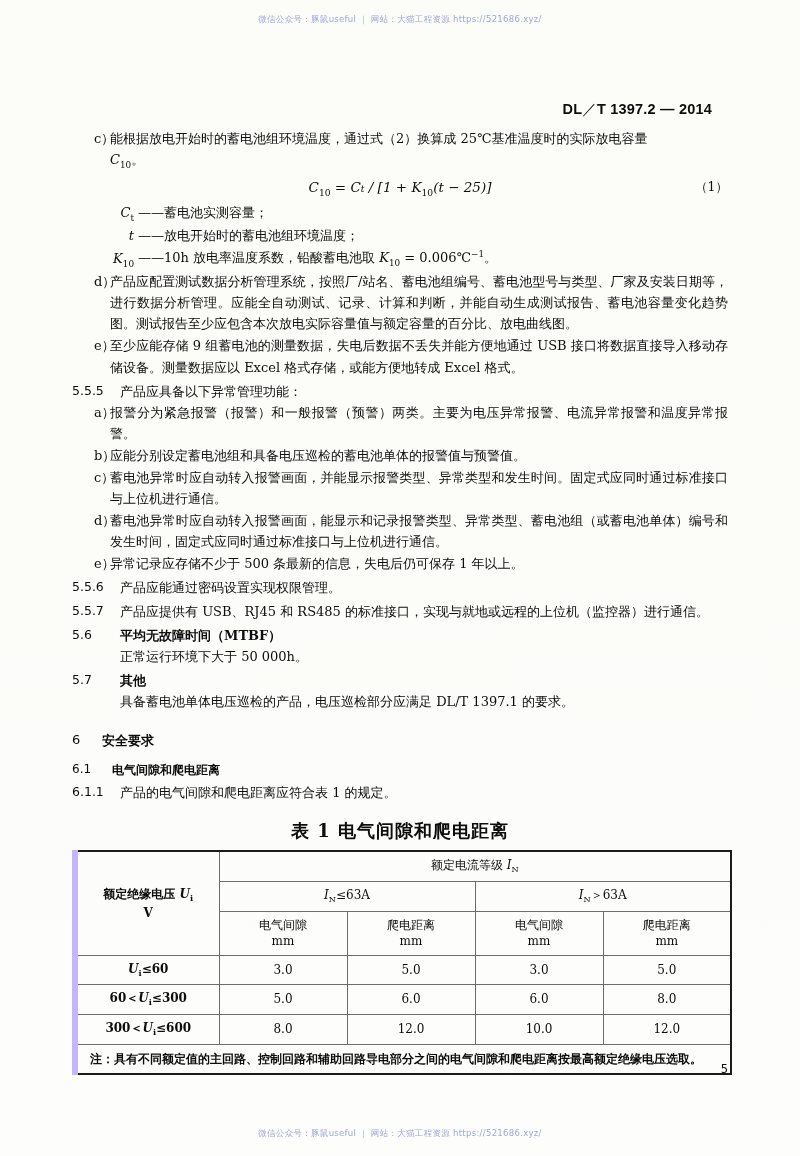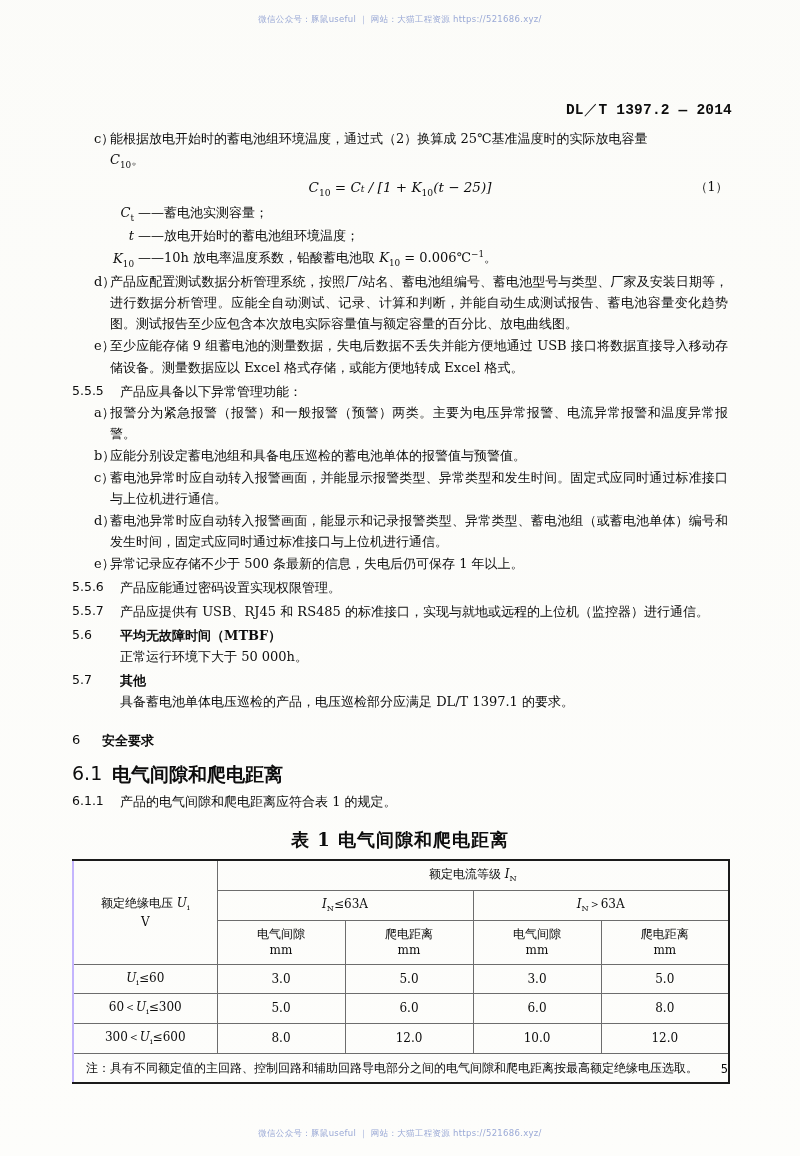--- a/index.html
+++ b/index.html
@@ -37,25 +37,25 @@
     letter-spacing: 0.3px;
     font-family: "DejaVu Sans", "Liberation Sans", sans-serif;
     white-space: nowrap;
   }
   .wm-top { top: 14px; }
   .wm-bot { top: 1128px; }
 
   .header {
     position: absolute;
     top: 100px;
-    right: 68px;
+    right: 88px;
     font-size: 14.5px;
     font-weight: bold;
     letter-spacing: 0.2px;
-    font-family: Liberation Mono, monospace;
+    font-family: Liberation Sans, sans-serif;
   }
   .header .slash { font-weight: normal; }
 
   .content {
     position: absolute;
     top: 128px;
     left: 72px;
     width: 656px;
   }
 
@@ -148,21 +148,21 @@
   .h-major .num {
     width: 30px;
     font-family: "DejaVu Sans", "Liberation Sans", sans-serif;
     font-weight: normal;
   }
   .h-sub {
     display: flex;
     margin-top: 12px;
     margin-bottom: 3px;
     font-weight: bold;
-    font-size: 19px;
+    font-size: 12px;
   }
   .h-sub .num {
     width: 40px;
     font-family: "DejaVu Sans", "Liberation Sans", sans-serif;
     font-weight: normal;
   }
 
   
   .tbl-cap {
     text-align: center;
@@ -178,21 +178,21 @@
     font-size: 12px;
     table-layout: fixed;
   }
   table.t1 td {
     border: 1px solid #6d6d6d;
     text-align: center;
     padding: 5px 3px;
     line-height: 1.38;
     vertical-align: middle;
   }
-  table.t1 .outer-l { border-left: 2px solid #c4b5fd; }
+  table.t1 .outer-l { border-left: 6px solid #c4b5fd; font-weight: bold; }
   table.t1 .outer-r { border-right: 2px solid #1b1b1b; }
   table.t1 .outer-t { border-top: 2px solid #1b1b1b; }
   table.t1 .outer-b { border-bottom: 2px solid #1b1b1b; }
   table.t1 td.note {
     text-align: left;
     padding-left: 12px;
     padding-top: 6px;
     padding-bottom: 6px;
     font-size: 12px;
   }

